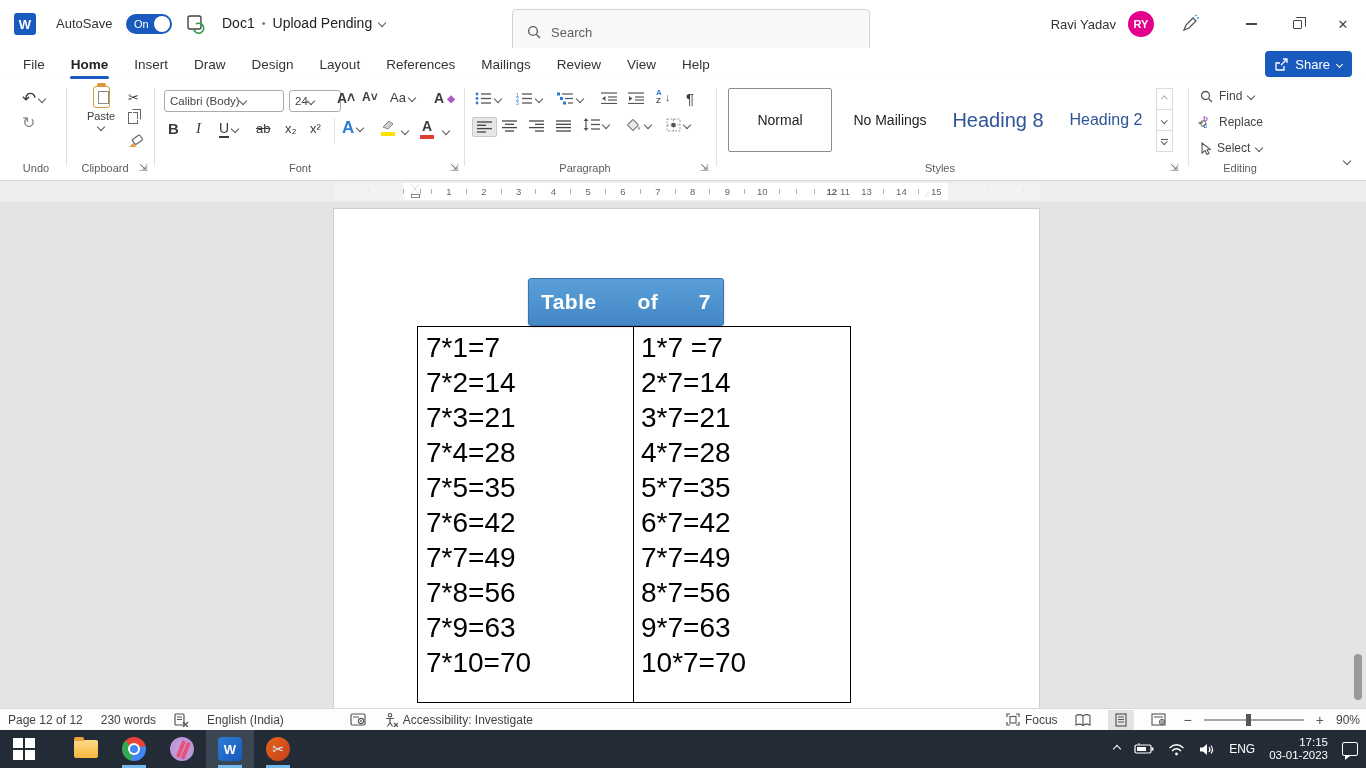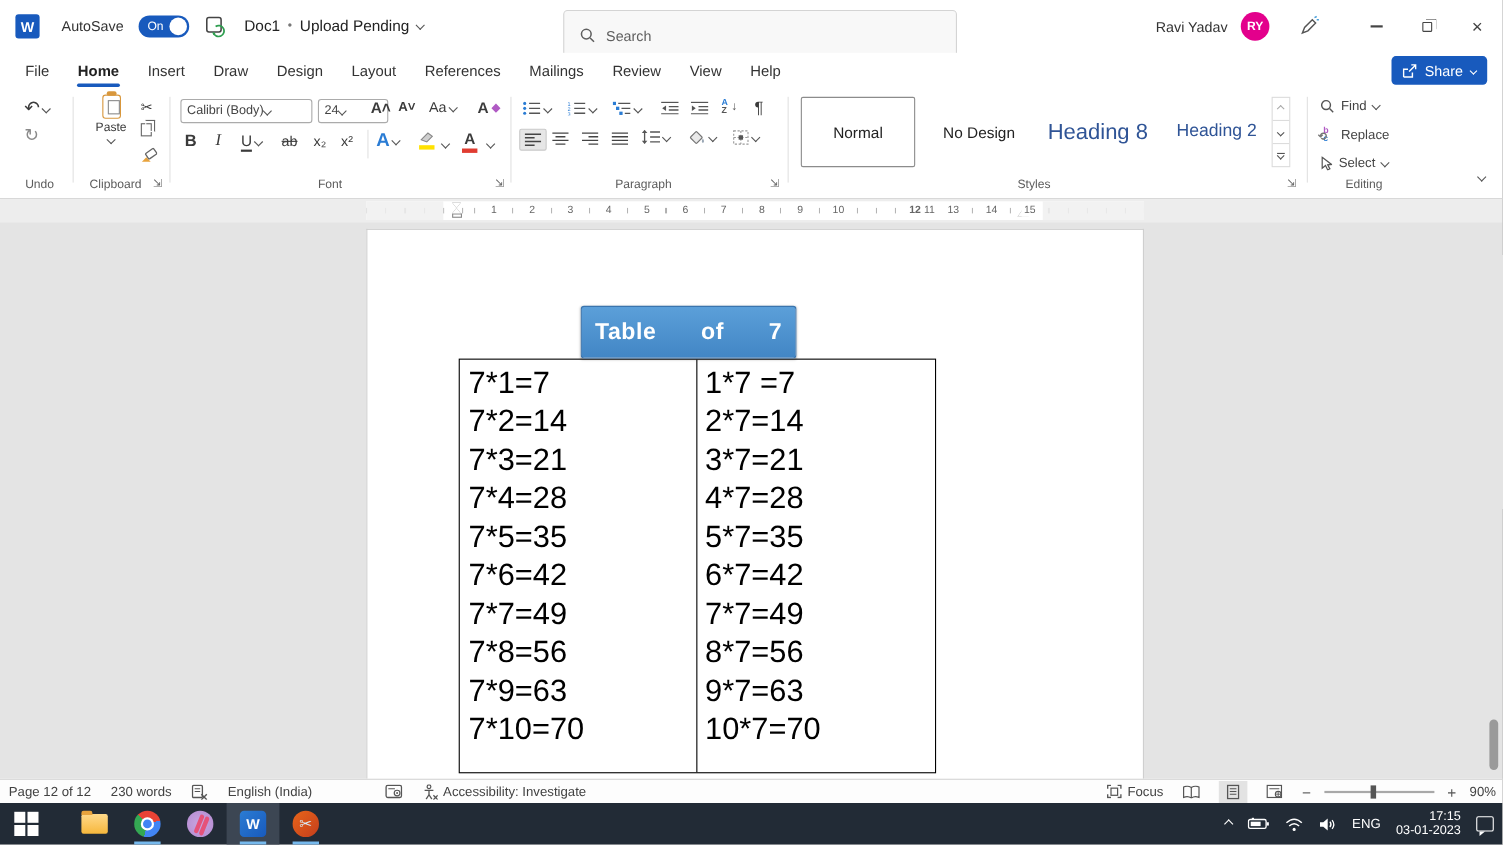--- a/index.html
+++ b/index.html
@@ -227,21 +227,21 @@
         </svg>
     </div>
     <div class="glabel" style="left:70px;width:70px;">Clipboard</div>
     <span class="launcher" style="left:139px;">⇲</span>
     <div class="gsep" style="left:154px;"></div>
 
     <div class="combo" style="left:164px;top:10px;width:120px;">
       <span>Calibri (Body)</span>
         <span class="chv"></span>
     </div>
-    <div class="combo" style="left:289px;top:10px;width:64px;">
+    <div class="combo" style="left:289px;top:10px;width:52px;">
       <span>24</span>
         <span class="chv"></span>
     </div>
     <div class="rbtn" style="left:337px;top:10px;font-size:14px;font-weight:bold;">A˄</div>
     <div class="rbtn" style="left:362px;top:10px;font-size:12px;font-weight:bold;">A˅</div>
     <div class="rbtn" style="left:390px;top:10px;font-size:13px;">
         <span>Aa</span>
         <span class="chv"></span>
       </div>
     <div class="rbtn" style="left:434px;top:10px;font-size:14px;font-weight:bold;color:#3b3b3b;">A<span style="color:#b05ac4;font-size:10px;">◆</span></div>
@@ -403,21 +403,21 @@
       <span class="chv"></span>
     </div>
     <div class="glabel" style="left:550px;width:70px;">Paragraph</div>
     <span class="launcher" style="left:700px;">⇲</span>
     <div class="gsep" style="left:716px;"></div>
 
     <div class="stile sel" style="left:728px;font-size:14px;color:#222;">
         <span>Normal</span>
       </div>
     <div class="stile" style="left:838px;font-size:14px;color:#222;">
-        <span>No Design</span>
+        <span>No Mailings</span>
       </div>
     <div class="stile" style="left:946px;font-size:20px;color:var(--heading_style);">
         <span>Heading 8</span>
       </div>
     <div class="stile" style="left:1054px;font-size:16px;color:var(--heading_style);">
         <span>Heading 2</span>
       </div>
     <div class="sgal-scroll">
       <div>
           <span class="chv up" style="border-color:#aaa;"></span>

